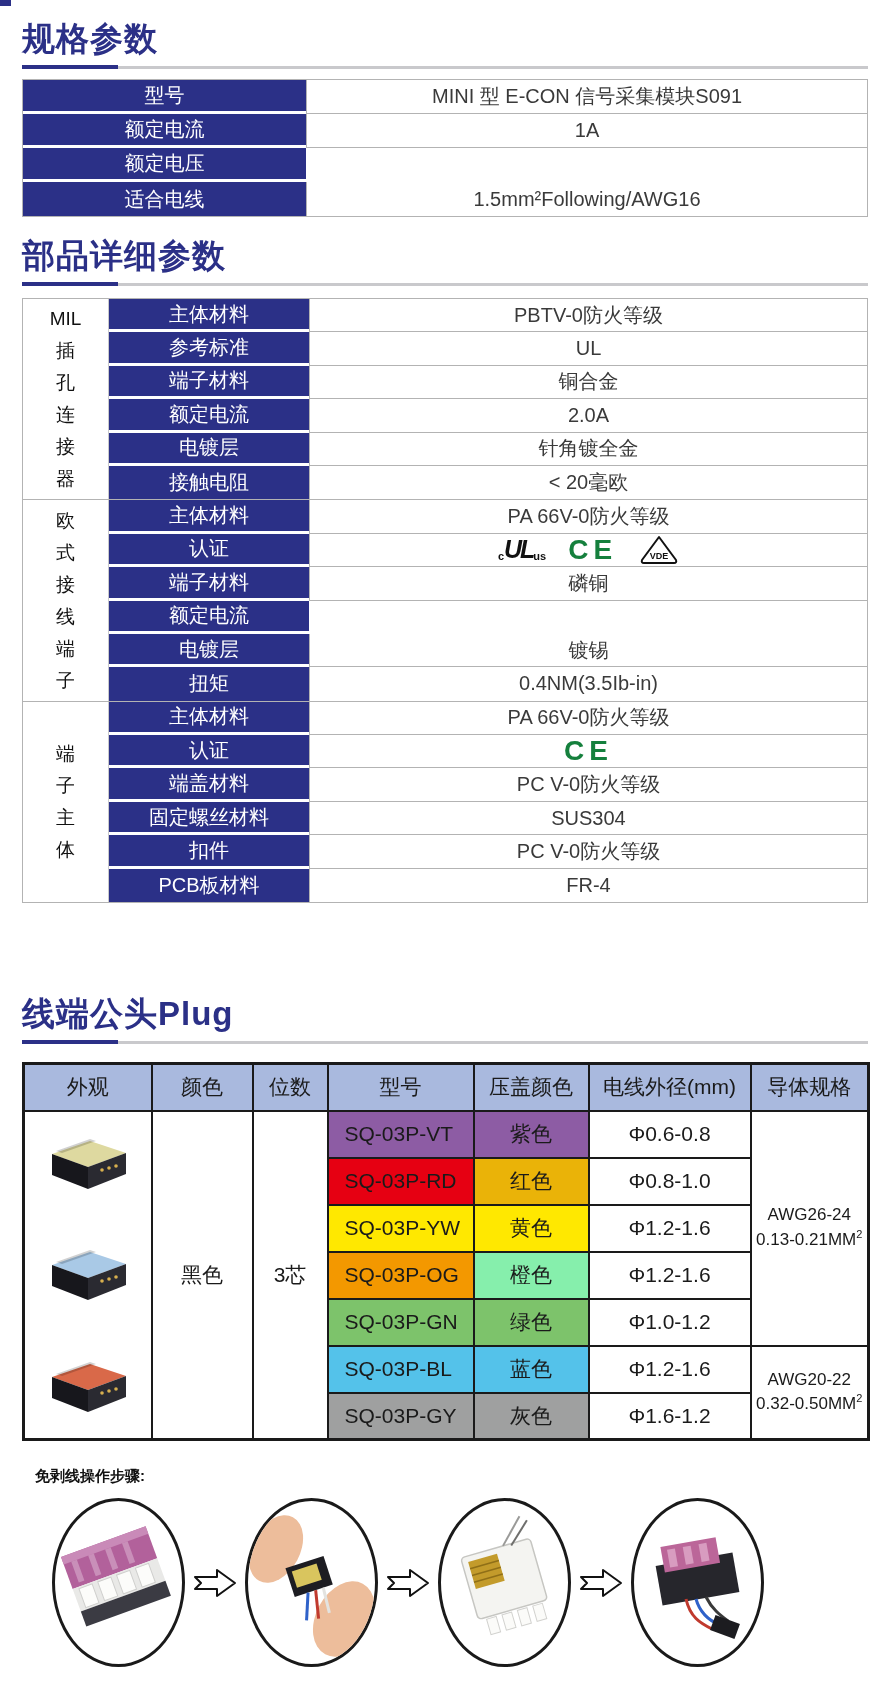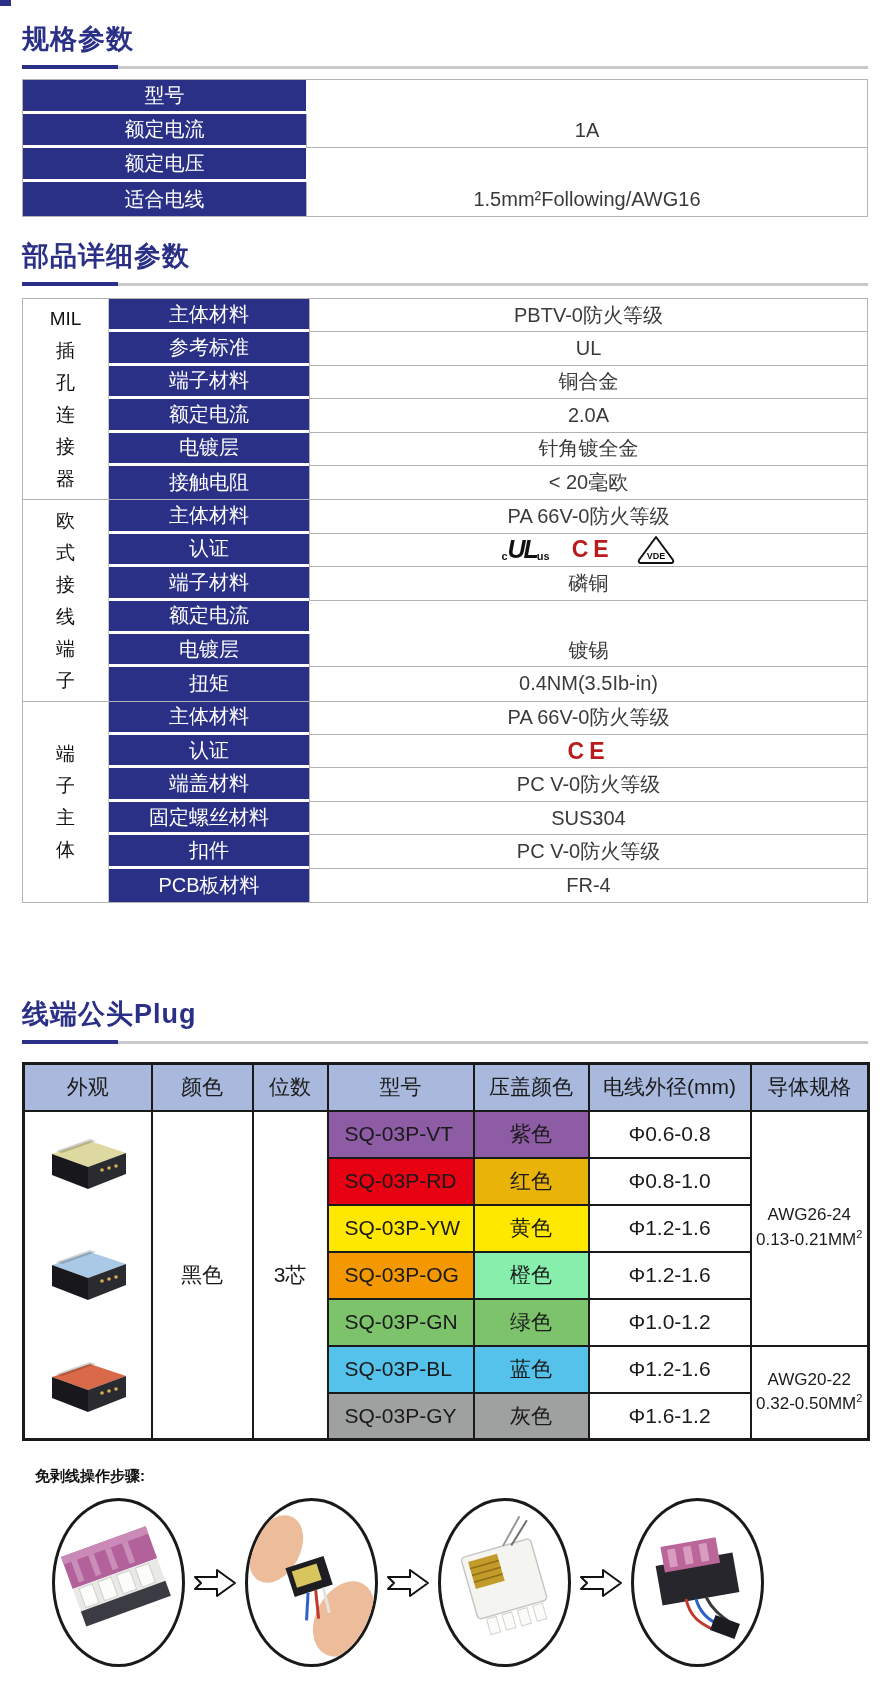--- a/index.html
+++ b/index.html
@@ -1,21 +1,21 @@
 <!DOCTYPE html>
 <html><head>
 <meta charset="utf-8">
 <style>
   html,body{margin:0;padding:0;background:#fff;}
   .page{width:891px;height:1697px;position:relative;background:#fff;overflow:hidden;
         font-family:"Liberation Sans","DejaVu Sans",sans-serif;color:#222;}
   .corner-mark{position:absolute;left:0;top:0;width:11px;height:6px;background:#2b3087;}
   .content{padding:0 23px 0 22px;}
 
-  .sec-title{font-size:27px;font-weight:bold;color:#2b3087;letter-spacing:1px;line-height:30px;}
+  .sec-title{font-size:33px;font-weight:bold;color:#2b3087;letter-spacing:1px;line-height:30px;}
   .rule{display:flex;align-items:center;margin-top:11px;height:4px;}
   .rule .dark{width:96px;height:4px;background:#2b3087;}
   .rule .light{flex:1;height:3px;background:#c9c9cc;}
 
   
   .ntable{border:1px solid #b3b3b3;}
   .trow{display:flex;height:34px;}
   .trow .lbl{background:#2b3087;color:#fff;display:flex;align-items:center;justify-content:center;
              font-size:20px;border-bottom:3px solid #fff;box-sizing:border-box;}
   .trow:last-child .lbl{border-bottom:none;}
@@ -30,21 +30,21 @@
   .pgroup:last-child{border-bottom:none;}
   .gname{width:85px;display:flex;flex-direction:column;align-items:center;justify-content:center;
          font-size:19px;color:#111;line-height:32px;}
   .prows{flex:1;border-left:1px solid #c9c9cc;}
   .prows .trow{height:33.4px;}
   .prows .lbl{width:200px;}
   .certs{gap:22px;}
   .cert-ul{font-weight:bold;color:#111;white-space:nowrap;}
   .cert-ul i{font-style:normal;font-size:11px;vertical-align:-2px;}
   .cert-ul b{font-size:25px;font-weight:900;letter-spacing:-2px;font-style:italic;}
-  .cert-ce{font-size:23px;font-weight:600;letter-spacing:5px;color:#b91c1c;}
+  .cert-ce{font-size:28px;font-weight:600;letter-spacing:5px;color:#15803d;}
   .cert-vde{display:inline-flex;}
 
   
   #plug-table{border-collapse:collapse;margin-top:18px;table-layout:fixed;width:846px;}
   #plug-table th,#plug-table td{border:2px solid #1a1a1a;height:47px;padding:0;box-sizing:border-box;
       font-size:21px;color:#1a1a1a;text-align:center;vertical-align:middle;font-weight:400;}
   #plug-table{border:3px solid #1a1a1a;}
   #plug-table th{background:#a9b9de;}
   #plug-table td.model{text-align:left;padding-left:16px;}
   #plug-table td.conductor{font-size:17px;line-height:1.35;}
@@ -66,20 +66,21 @@
   <div class="content">
 
     <div class="sec-title" style="margin-top:24px">规格参数</div>
     <div class="rule">
         <span class="dark"></span>
         <span class="light"></span>
       </div>
     <div class="ntable" id="spec-table">
         <div class="trow">
           <div class="lbl">型号</div>
+          <div class="val">MINI 型 E-CON 信号采集模块S091</div>
         </div>
         <div class="trow">
           <div class="lbl">额定电流</div>
           <div class="val">1A</div>
         </div>
         <div class="trow">
           <div class="lbl">额定电压</div>
         </div>
         <div class="trow">
           <div class="lbl">适合电线</div>

